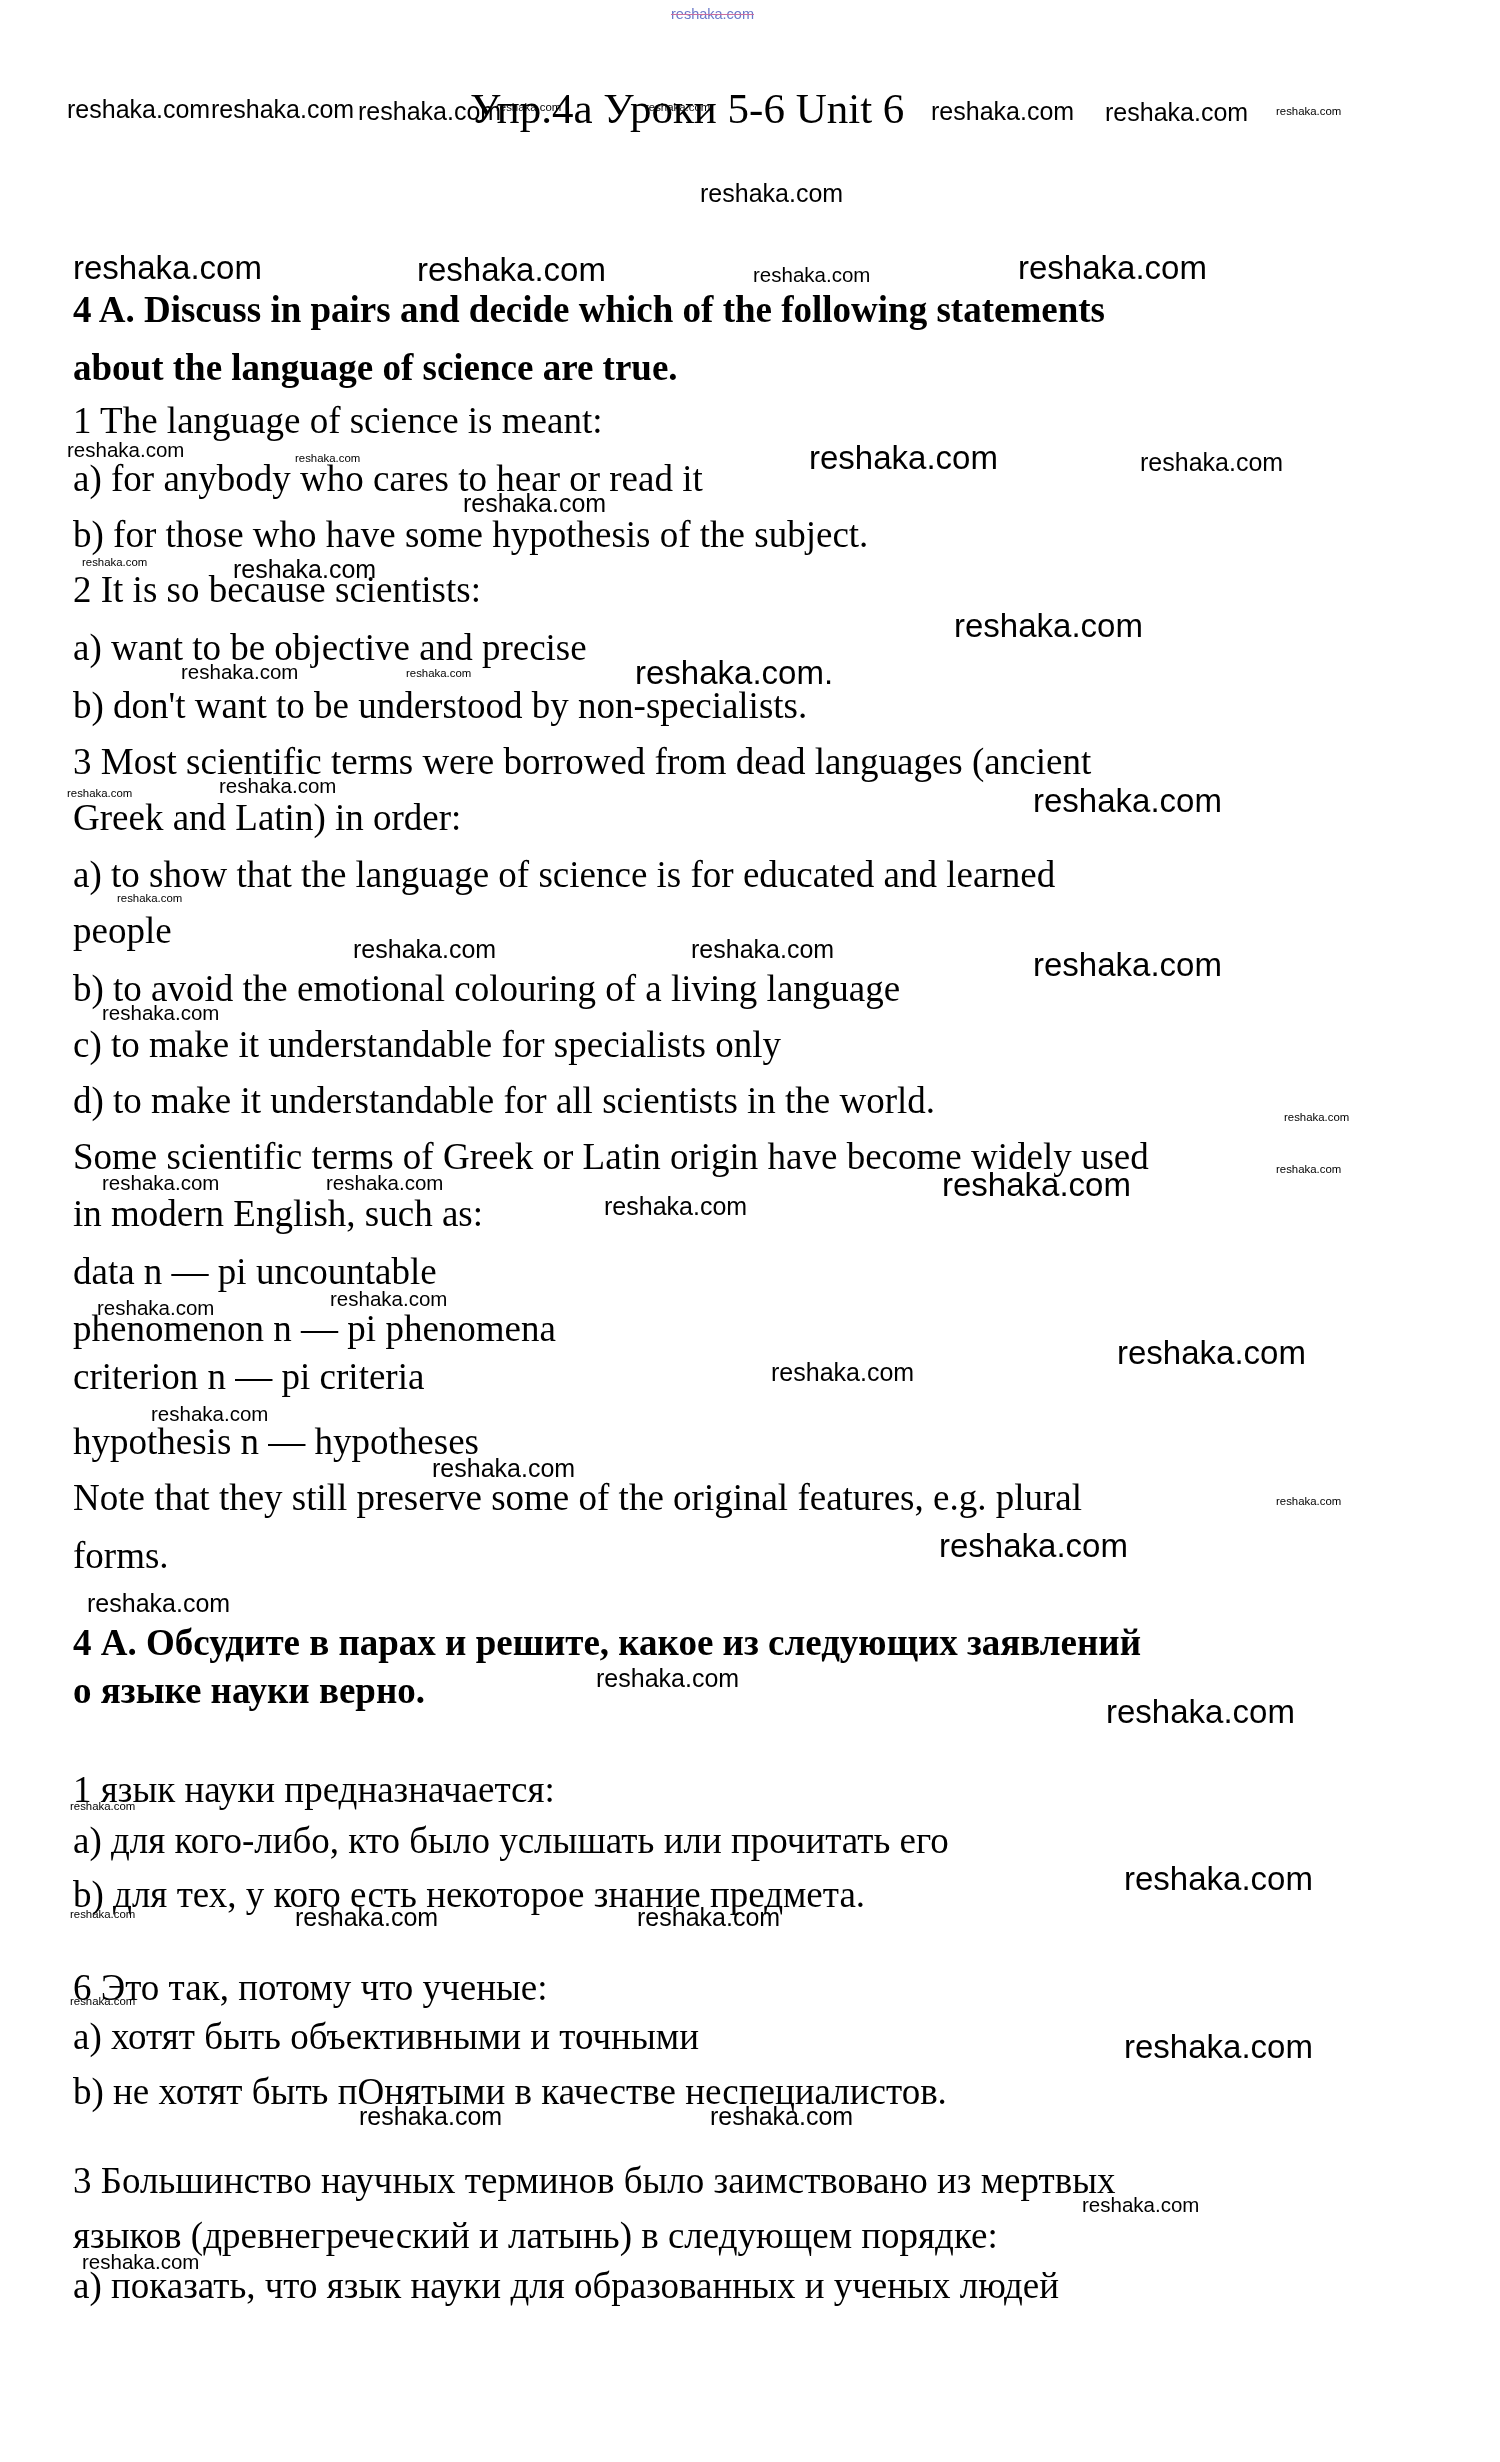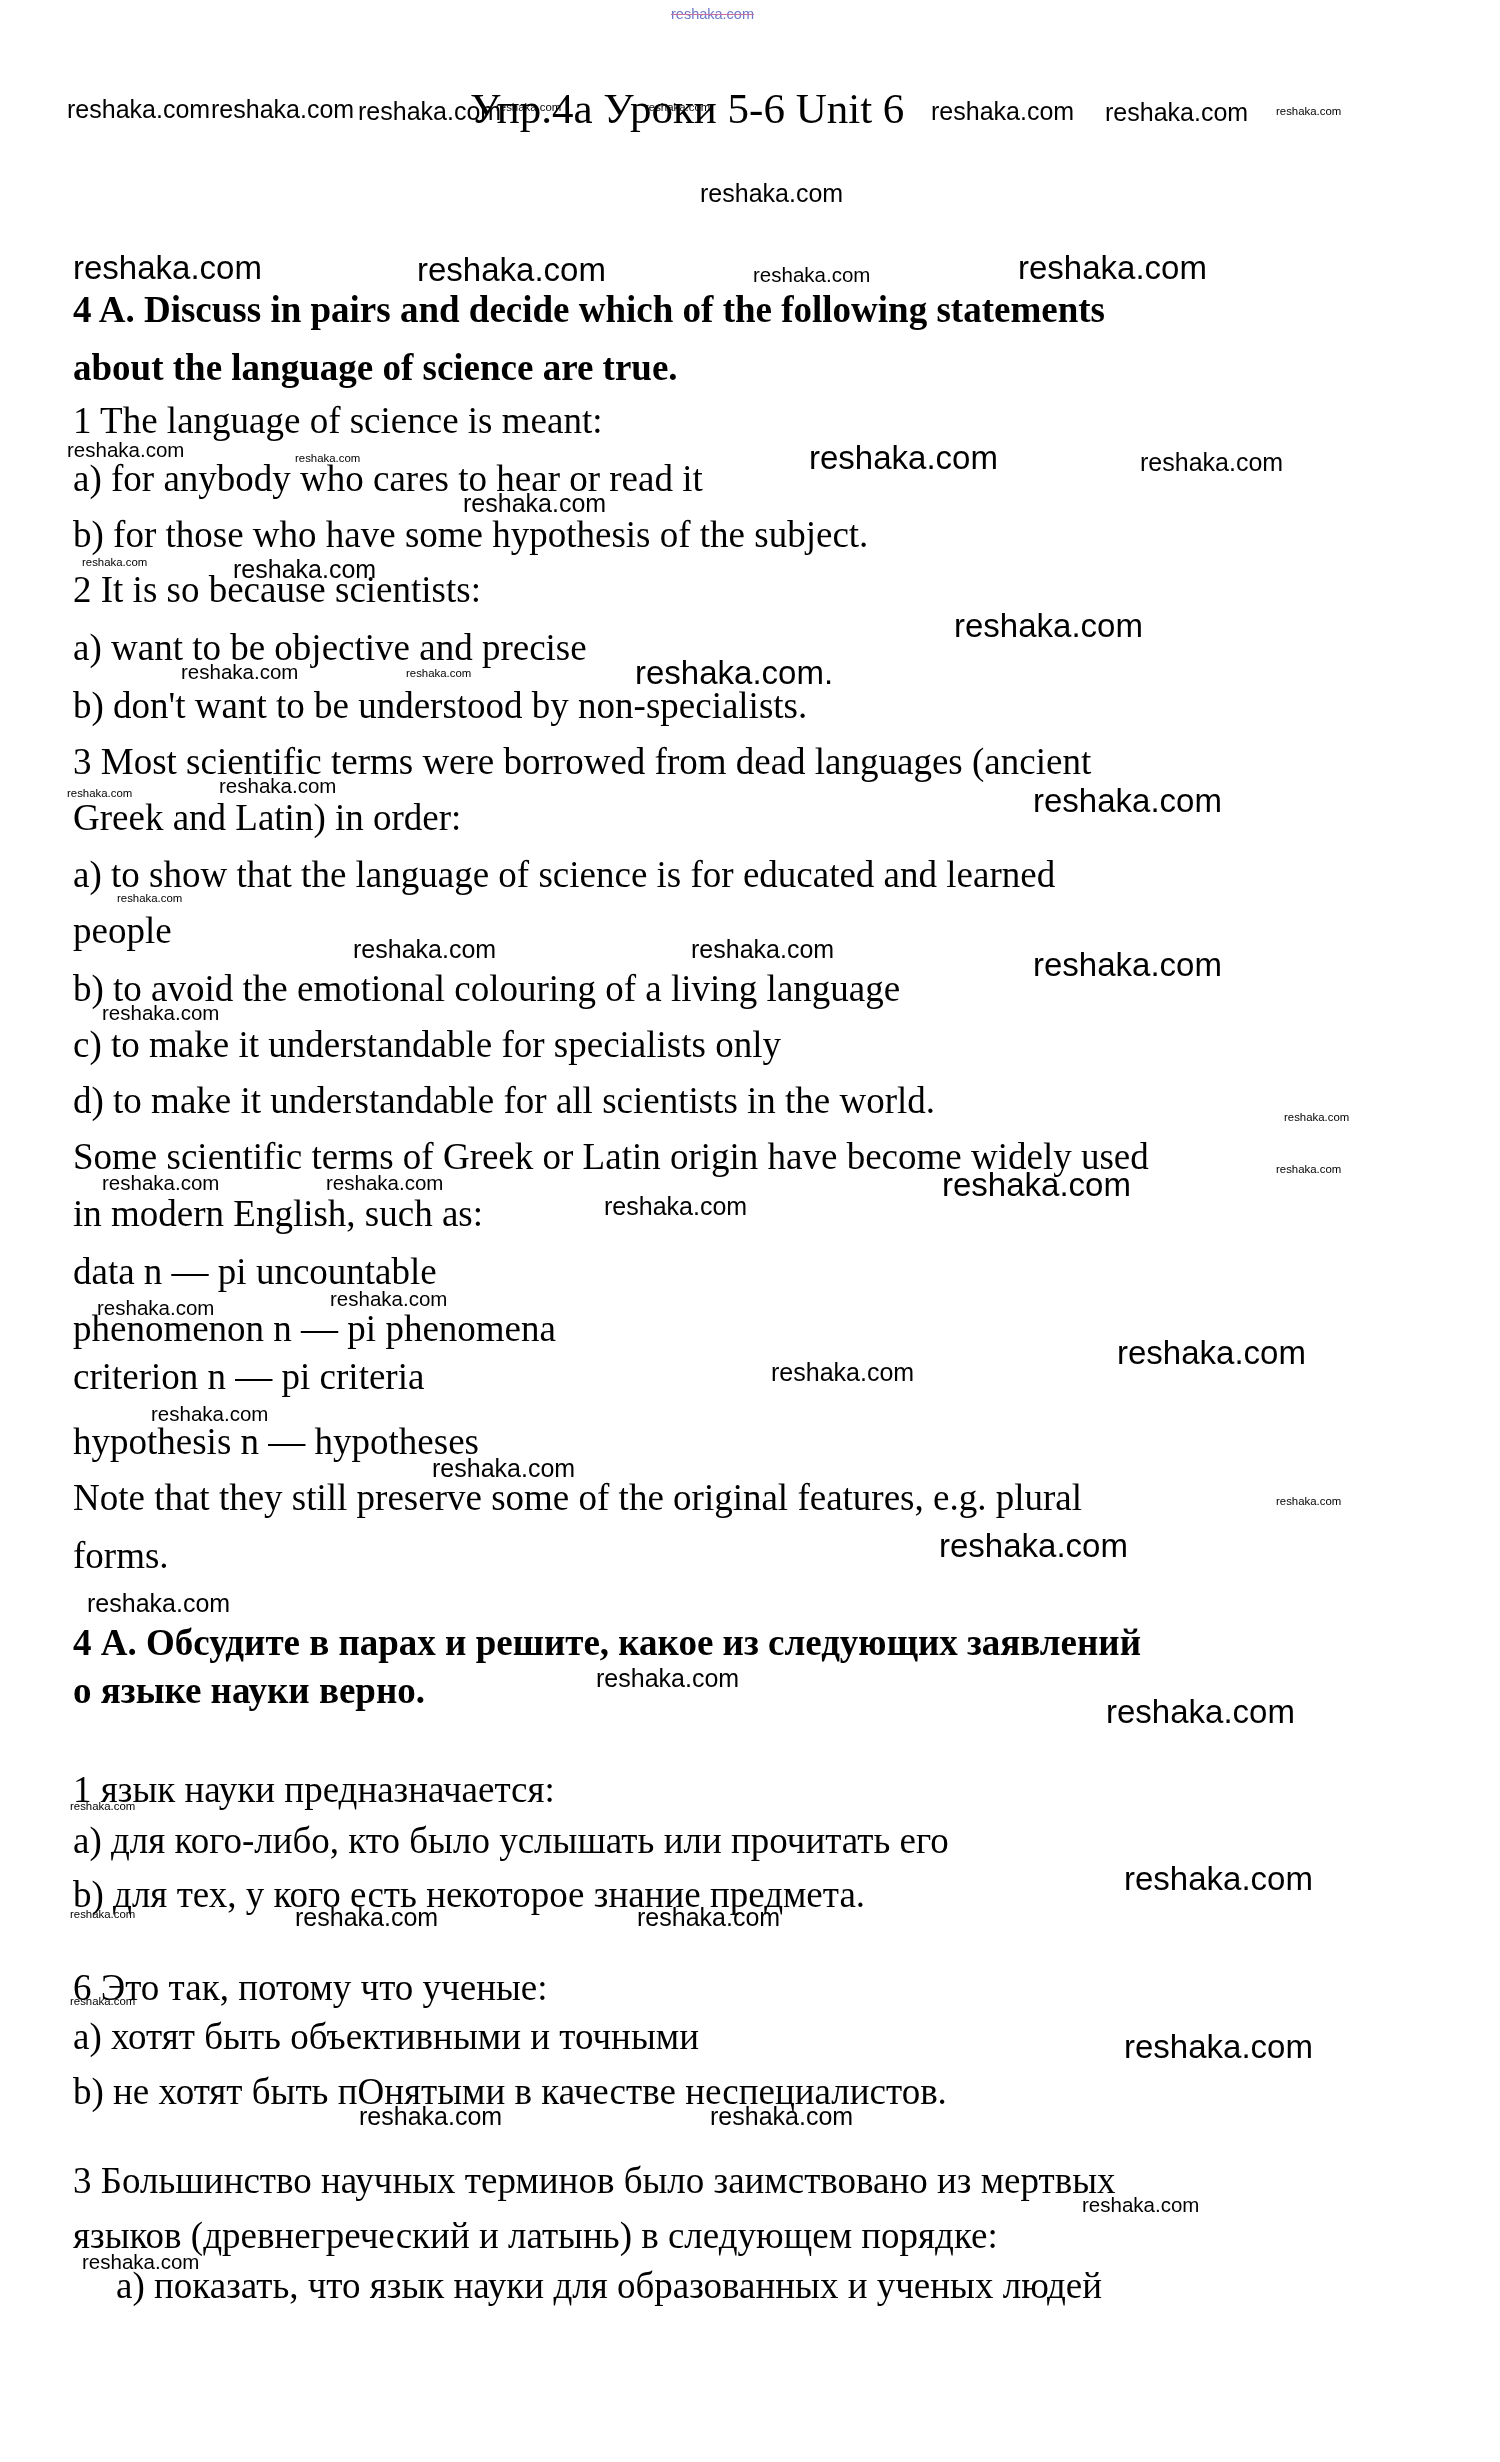--- a/index.html
+++ b/index.html
@@ -92,21 +92,21 @@
       <div class="line bold" style="top: 1622px;">4 А. Обсудите в парах и решите, какое из следующих заявлений</div>
       <div class="line bold" style="top: 1670px;">о языке науки верно.</div>
       <div class="line" style="top: 1769px;">1 язык науки предназначается:</div>
       <div class="line" style="top: 1820px;">а) для кого-либо, кто было услышать или прочитать его</div>
       <div class="line" style="top: 1874px;">b) для тех, у кого есть некоторое знание предмета.</div>
       <div class="line" style="top: 1967px;">6 Это так, потому что ученые:</div>
       <div class="line" style="top: 2016px;">а) хотят быть объективными и точными</div>
       <div class="line" style="top: 2071px;">b) не хотят быть пОнятыми в качестве неспециалистов.</div>
       <div class="line" style="top: 2160px;">3 Большинство научных терминов было заимствовано из мертвых</div>
       <div class="line" style="top: 2215px;">языков (древнегреческий и латынь) в следующем порядке:</div>
-      <div class="line" style="top: 2265px; margin-left: 43px;">а) показать, что язык науки для образованных и ученых людей</div>
+      <div class="line" style="top: 2265px;">а) показать, что язык науки для образованных и ученых людей</div>
     </div>
 
   <div class="wm-layer" id="watermarks">
       <span class="wm wm-md" style="left: 67px; top: 97px;">reshaka.com</span>
       <span class="wm wm-md" style="left: 211px; top: 97px;">reshaka.com</span>
       <span class="wm wm-md" style="left: 358px; top: 99px;">reshaka.com</span>
       <span class="wm wm-xs" style="left: 496px; top: 102px;">reshaka.com</span>
       <span class="wm wm-xs" style="left: 645px; top: 102px;">reshaka.com</span>
       <span class="wm wm-md" style="left: 931px; top: 99px;">reshaka.com</span>
       <span class="wm wm-md" style="left: 1105px; top: 100px;">reshaka.com</span>

